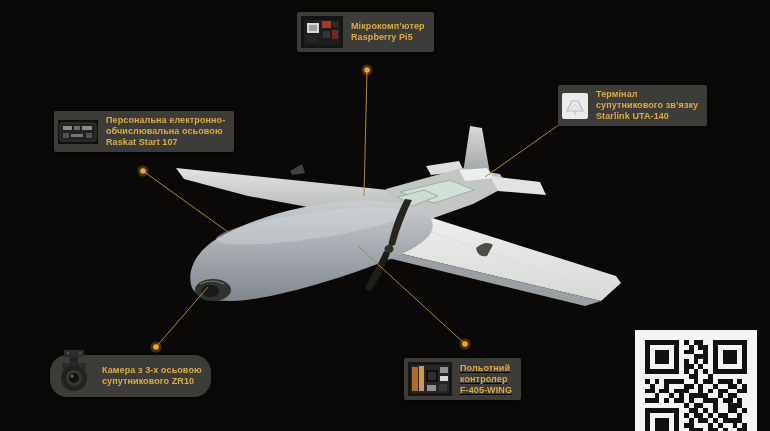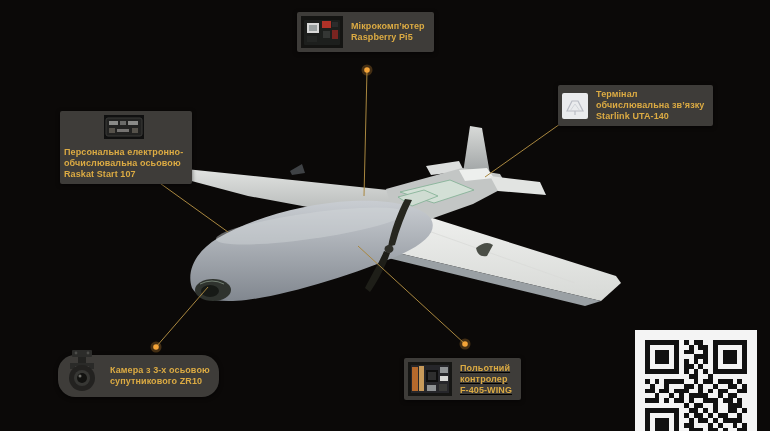--- a/index.html
+++ b/index.html
@@ -127,44 +127,44 @@
 
   <div class="callout" style="left:558px;top:42px;margin-top:43px;">
     <svg class="icon" width="26" height="26" viewBox="0 0 26 26">
       <rect width="26" height="26" rx="2" fill="#eaebed"></rect>
       <path d="M5,18 L10,8 L16,8 L21,18 Z" fill="none" stroke="#b9bcc4" stroke-width="1.2"></path>
       <path d="M8,18 L13,11 L18,18" fill="none" stroke="#cfd2d8" stroke-width="0.9"></path>
       <line x1="13" y1="18" x2="13" y2="22" stroke="#b9bcc4" stroke-width="1.2"></line>
     </svg>
     <div class="callout-text">
       <span class="line">Термінал</span>
-      <span class="line">обчислювальна зв’язку</span>
+      <span class="line">супутникового зв’язку</span>
       <span class="line">Starlink UTA-140</span>
     </div>
   </div>
 
-  <div class="callout" style="left:60px;top:111px;flex-direction:column;">
+  <div class="callout" style="left:54px;top:111px;">
     <svg class="icon" width="40" height="24" viewBox="0 0 40 24">
       <rect width="40" height="24" fill="#101010"></rect>
       <rect x="2" y="3" width="36" height="18" rx="2" fill="#222221" stroke="#3a3a38" stroke-width="1"></rect>
       <rect x="5" y="6" width="9" height="4" fill="#8a8a88"></rect>
       <rect x="16" y="6" width="6" height="4" fill="#6a6a68"></rect>
       <rect x="24" y="6" width="10" height="4" fill="#8a8a88"></rect>
       <rect x="5" y="13" width="6" height="5" fill="#55514a"></rect>
       <rect x="13" y="14" width="12" height="3" fill="#757371"></rect>
       <rect x="28" y="13" width="6" height="5" fill="#55514a"></rect>
     </svg>
     <div class="callout-text">
       <span class="line">Персональна електронно-</span>
       <span class="line">обчислювальна осьовою</span>
       <span class="line">Raskat Start 107</span>
     </div>
   </div>
 
-  <div class="callout" style="left:58px;top:355px;border-radius:17px;">
+  <div class="callout" style="left:50px;top:355px;border-radius:17px;">
     <svg class="icon icon-zr10" width="40" height="44" viewBox="0 0 40 44">
       <rect x="10" y="1" width="20" height="7" rx="1" fill="#2c2c2a"></rect>
       <circle cx="14" cy="4" r="1.4" fill="#4d4d4a"></circle>
       <circle cx="26" cy="4" r="1.4" fill="#4d4d4a"></circle>
       <rect x="16" y="8" width="8" height="6" fill="#232321"></rect>
       <path d="M8,14 h24 v6 h-5 v-3 h-14 v3 h-5 z" fill="#2a2a28"></path>
       <circle cx="20" cy="29" r="13" fill="#232220"></circle>
       <circle cx="20" cy="29" r="8" fill="#373734"></circle>
       <circle cx="20" cy="29" r="5" fill="#121210"></circle>
       <circle cx="18" cy="27" r="1.5" fill="#6d6d68"></circle>

